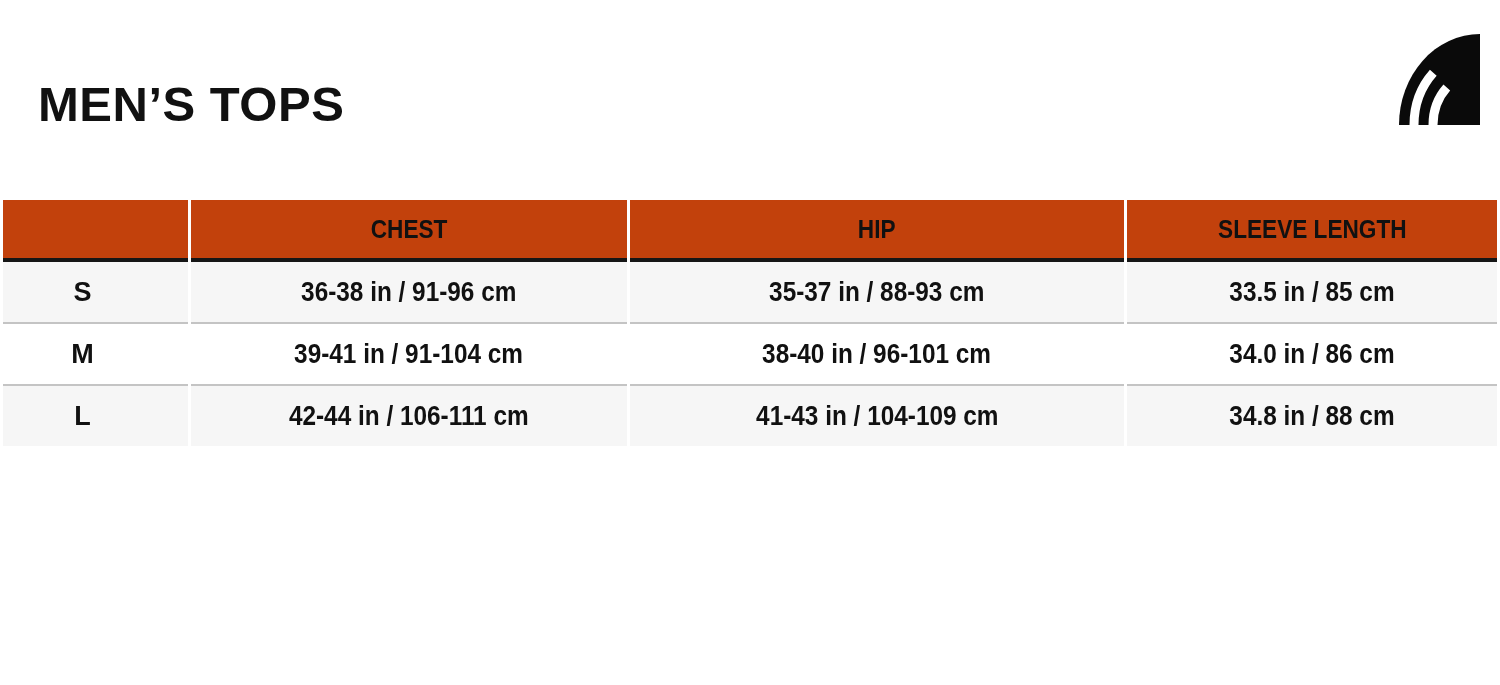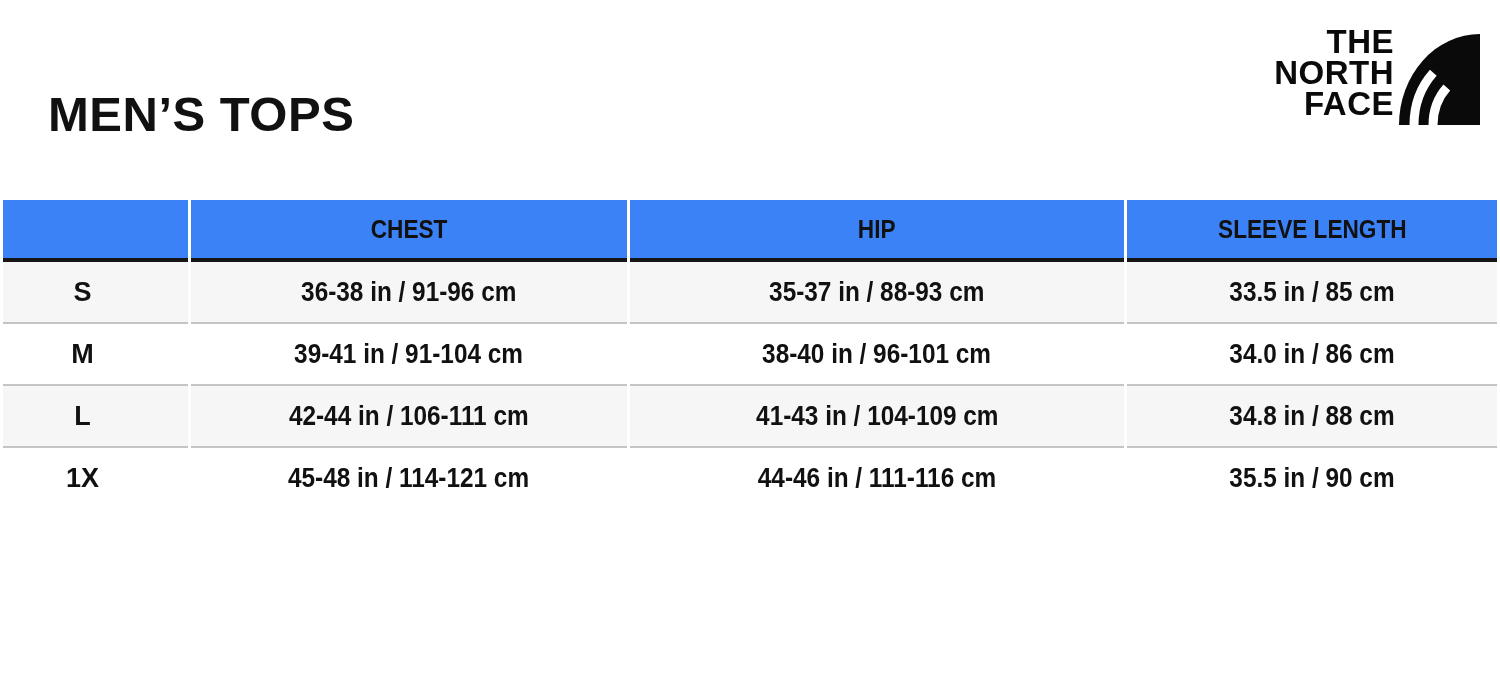--- a/index.html
+++ b/index.html
@@ -11,21 +11,21 @@
     overflow: hidden;
     font-family: "Liberation Sans", sans-serif;
     color: #111111;
   }
 
   
   .title {
     position: absolute;
     left: 38px;
     top: 80px;
-    margin: 10px;
+    margin: 0;
     font-size: 49px;
     line-height: 1;
     font-weight: bold;
     letter-spacing: 0.5px;
     color: #111111;
     white-space: nowrap;
   }
 
   
   .logo {
@@ -59,21 +59,21 @@
   }
   .size-table th {
     height: 58px;
     padding: 0;
     vertical-align: middle;
     text-align: center;
     font-size: 26px;
     font-weight: bold;
     color: #111111;
     border-bottom: 4px solid #161616;
-    background: #3b82f6;
+    background: #c2410c;
   }
   .size-table td {
     height: 60px;
     padding: 0;
     vertical-align: middle;
     text-align: center;
     font-size: 28px;
     font-weight: bold;
     color: #111111;
     border-bottom: 2px solid #c4c4c4;
@@ -90,25 +90,20 @@
   }
 </style>
 </head>
 <body>
 
 <div class="canvas">
 
   <h1 class="title">MEN’S TOPS</h1>
 
   <div class="logo">
-    <div class="logo-text">
-      <div>THE</div>
-      <div>NORTH</div>
-      <div>FACE</div>
-    </div>
     <svg width="81" height="91" viewBox="0 0 81 91" aria-hidden="true">
       <path d="M 0,91 A 81,91 0 0 1 81,0 L 81,91 Z" fill="#0a0a0a"></path>
       <path d="M 15,91 A 66,74 0 0 1 34.3,38.7" fill="none" stroke="#ffffff" stroke-width="9"></path>
       <path d="M 34,91 A 47,53 0 0 1 47.8,53.5" fill="none" stroke="#ffffff" stroke-width="9"></path>
     </svg>
   </div>
 
   <table class="size-table">
     <colgroup>
       <col style="width:185px">
@@ -136,22 +131,16 @@
         <td><span class="cond">39-41 in / 91-104 cm</span></td>
         <td><span class="cond">38-40 in / 96-101 cm</span></td>
         <td><span class="cond">34.0 in / 86 cm</span></td>
       </tr>
       <tr class="striped">
         <td class="size-cell"><span>L</span></td>
         <td><span class="cond">42-44 in / 106-111 cm</span></td>
         <td><span class="cond">41-43 in / 104-109 cm</span></td>
         <td><span class="cond">34.8 in / 88 cm</span></td>
       </tr>
-      <tr>
-        <td class="size-cell"><span>1X</span></td>
-        <td><span class="cond">45-48 in / 114-121 cm</span></td>
-        <td><span class="cond">44-46 in / 111-116 cm</span></td>
-        <td><span class="cond">35.5 in / 90 cm</span></td>
-      </tr>
     </tbody>
   </table>
 
 </div>
 
 </body></html>

